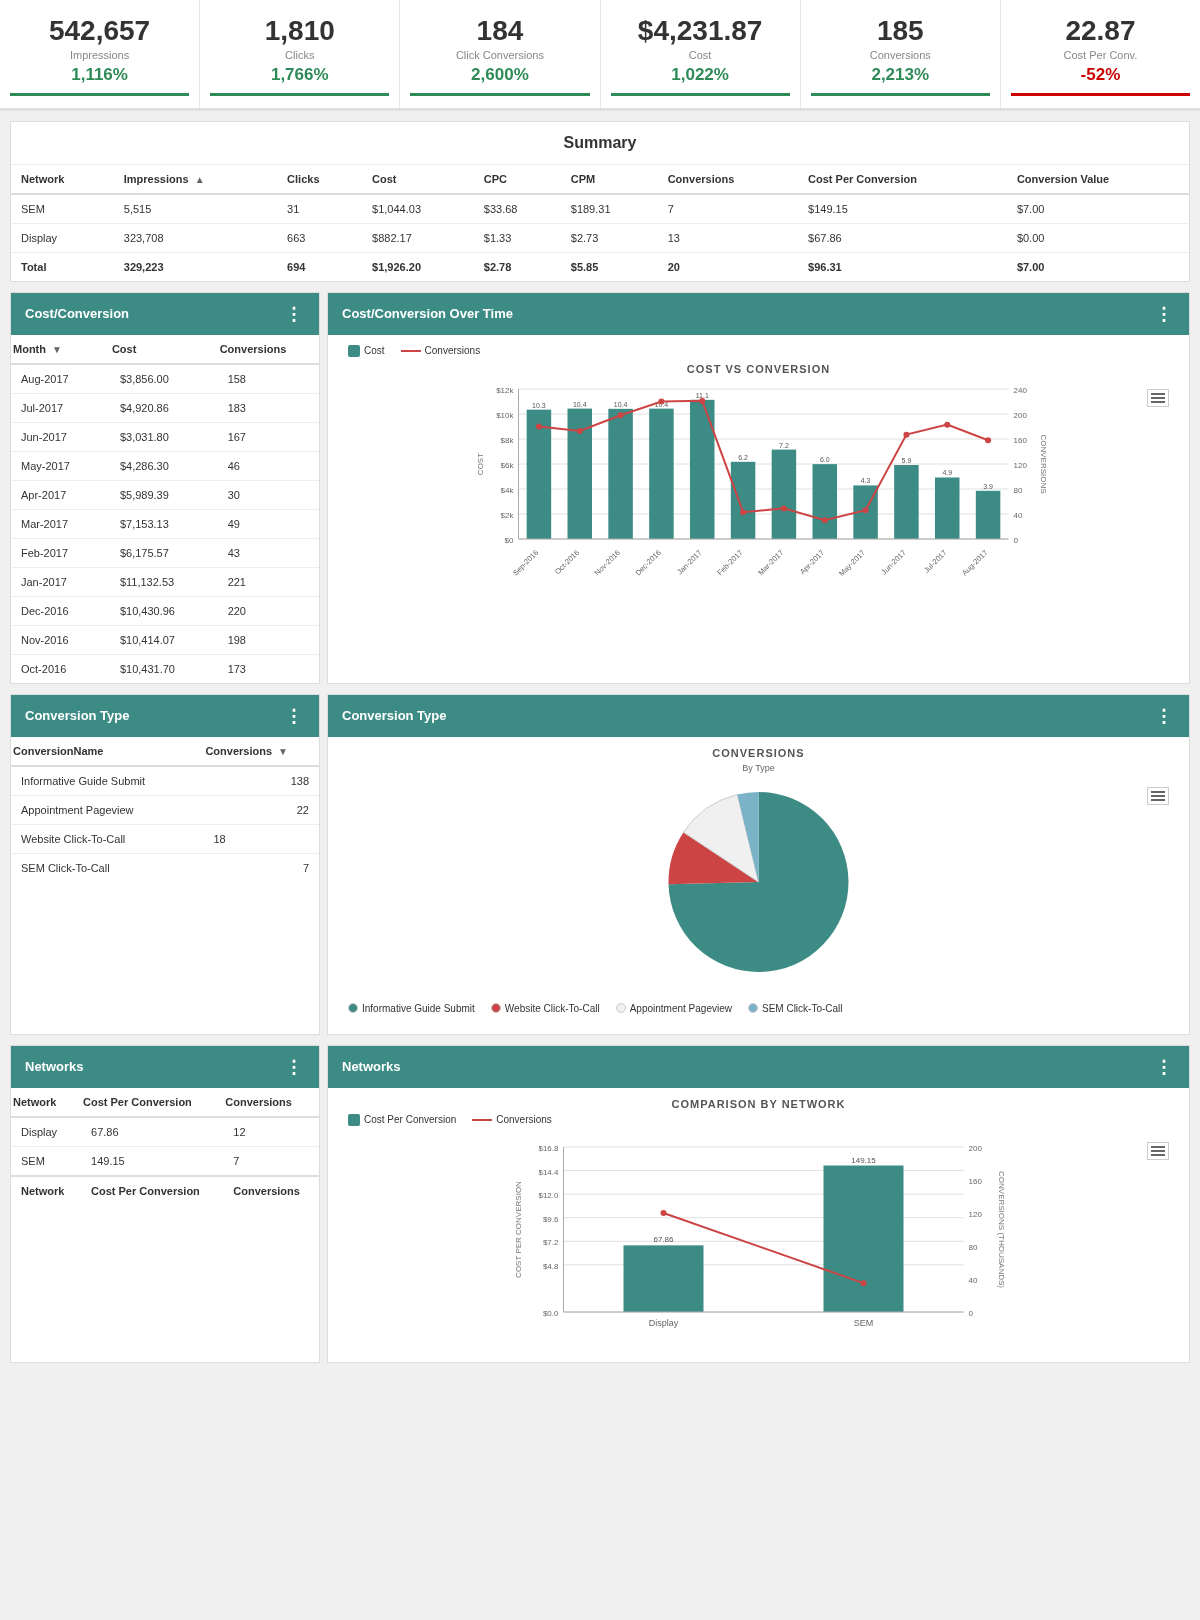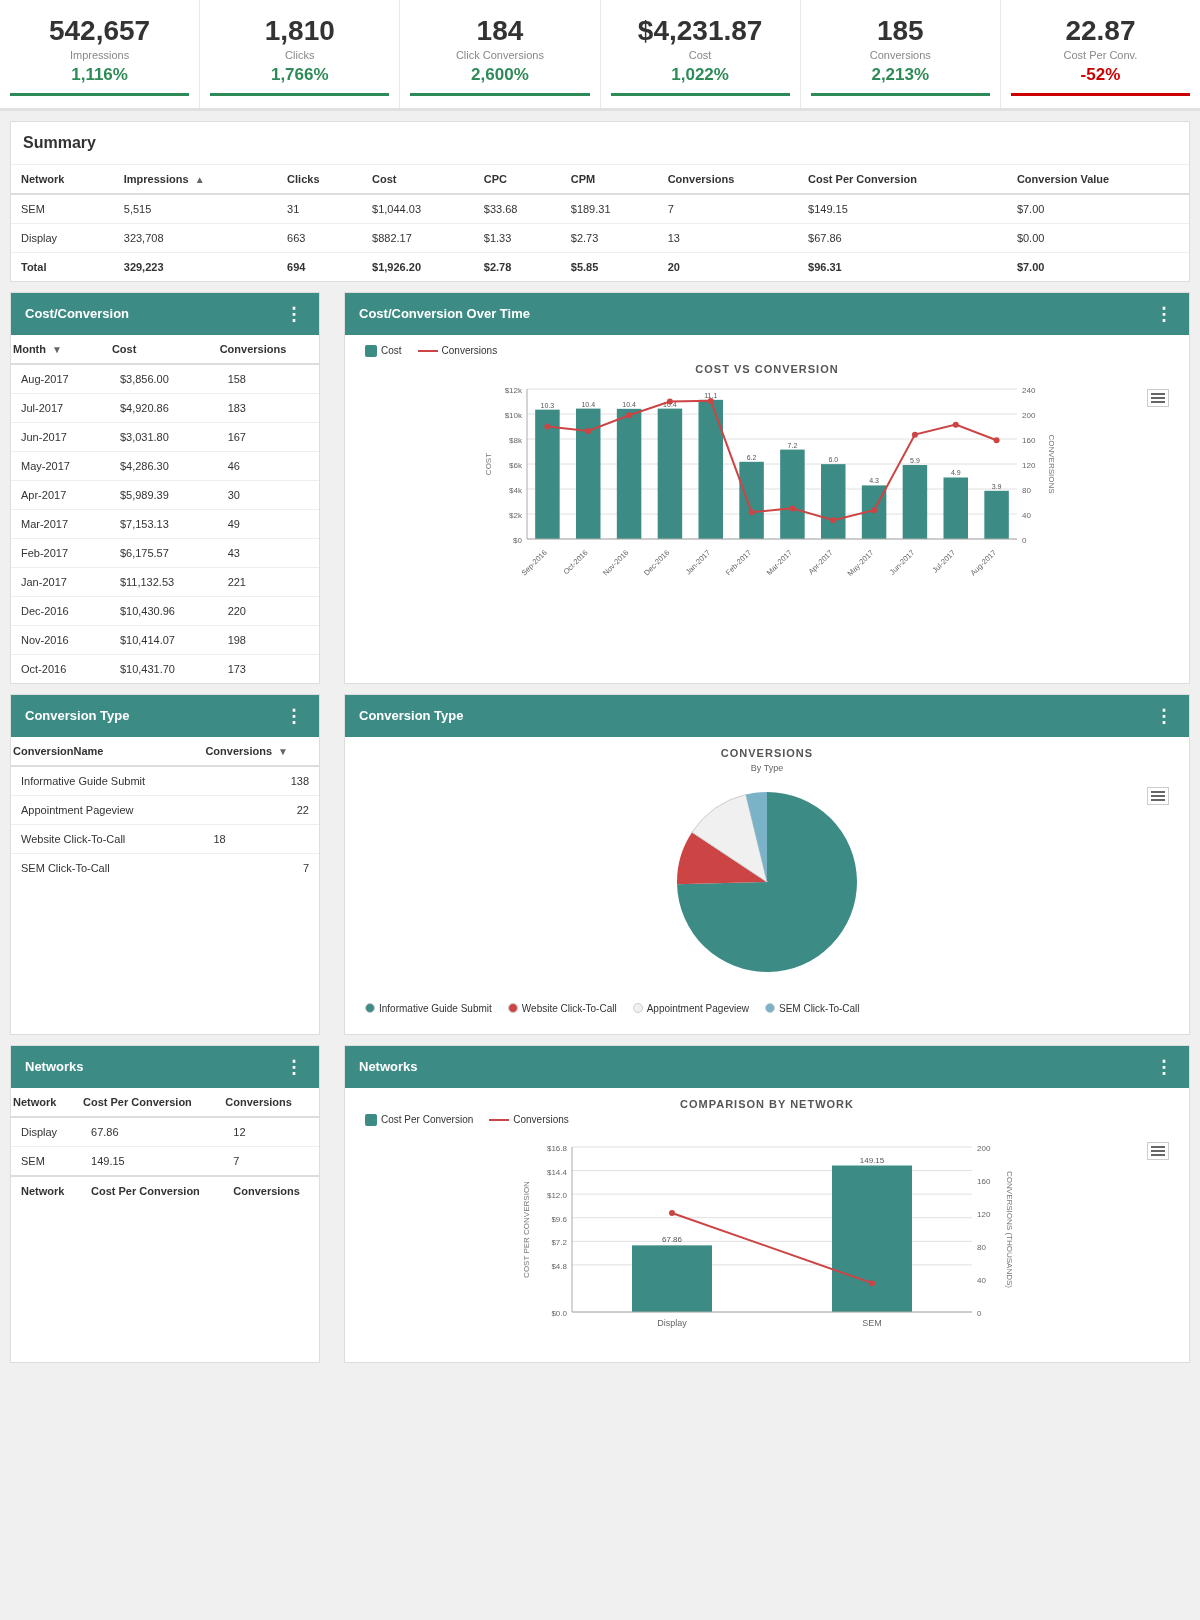--- a/index.html
+++ b/index.html
@@ -43,20 +43,21 @@
     .metric-bar.green { background: #2e8b57; }
     .metric-bar.red { background: #cc0000; }
 
     .summary-section {
       background: #fff;
       margin: 10px;
       padding: 0;
       border: 1px solid #ddd;
     }
     .summary-title {
+      text-align: center;
       font-size: 16px;
       font-weight: bold;
       padding: 12px;
       color: #333;
     }
     .summary-table {
       width: 100%;
       border-collapse: collapse;
     }
     .summary-table th {
@@ -76,21 +77,21 @@
     }
     .summary-table tr:last-child td {
       font-weight: bold;
       border-bottom: none;
     }
     .sort-arrow { color: #666; font-size: 10px; margin-left: 3px; }
 
     .two-col {
       display: flex;
       margin: 10px;
-      gap: 24px;
+      gap: 7px;
     }
     .panel {
       background: #fff;
       border: 1px solid #ddd;
       flex: 1;
     }
     .panel-header {
       background: #3d8b85;
       color: #fff;
       padding: 10px 14px;

